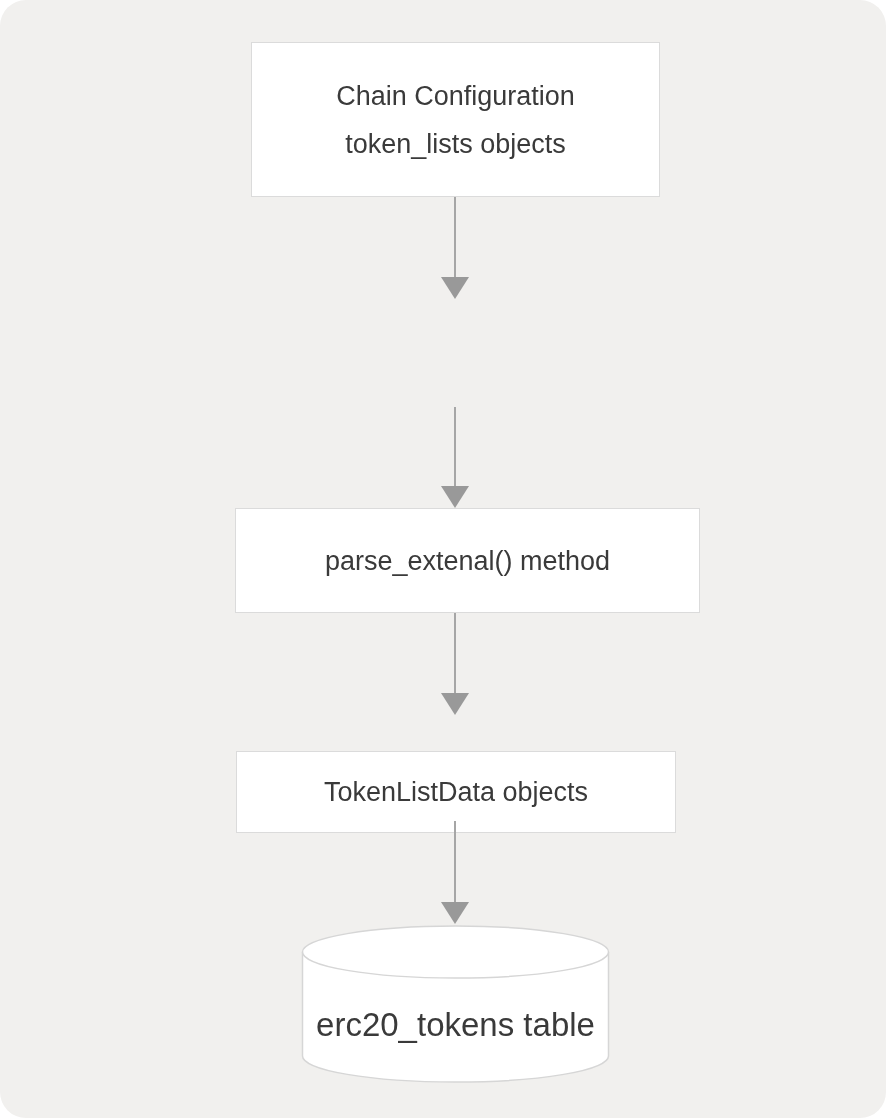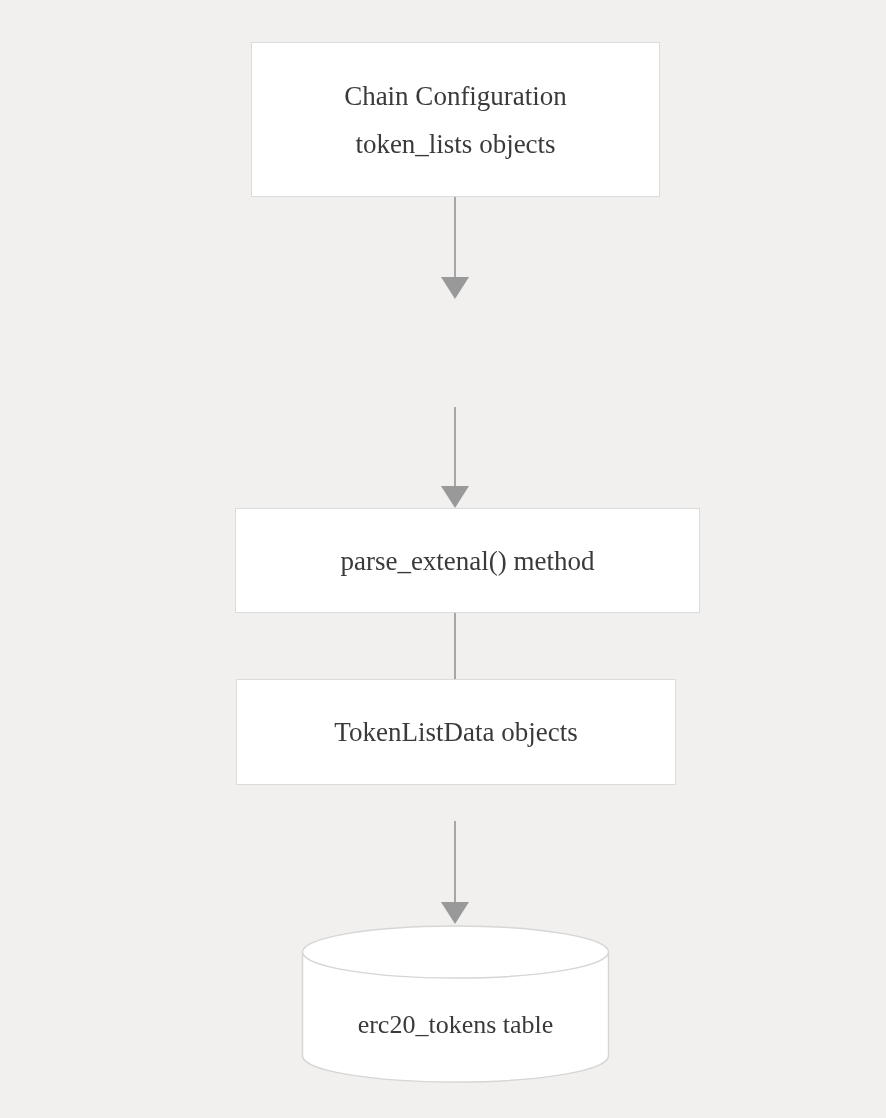--- a/index.html
+++ b/index.html
@@ -4,41 +4,42 @@
 <style>
   html, body {
     margin: 0;
     padding: 0;
   }
   .canvas {
     position: relative;
     width: 886px;
     height: 1118px;
     background: #f1f0ee;
-    font-family: Liberation Serif, serif;
+    font-family: Liberation Sans, sans-serif;
     overflow: hidden;
+    border-radius: 26px;
   }
   .node {
     position: absolute;
     background: #ffffff;
     border: 1px solid #dbdbdb;
     box-sizing: border-box;
     display: flex;
     flex-direction: column;
     align-items: center;
     justify-content: center;
     text-align: center;
     color: #3a3a3a;
     font-size: 27px;
     line-height: 48px;
   }
   .node-1 { left: 251px; top: 42px;  width: 409px; height: 155px; }
   .node-2 { left: 223px; top: 299px; width: 466px; height: 108px; }
   .node-3 { left: 223px; top: 508px; width: 465px; height: 105px; margin-left: 12px; }
-  .node-4 { left: 236px; top: 679px; width: 440px; height: 106px; }
+  .node-4 { left: 236px; top: 751px; width: 440px; height: 82px; }
 
   .arrow {
     position: absolute;
     left: 441px;
     width: 29px;
   }
   .arrow-1 { top: 197px; height: 102px; }
   .arrow-2 { top: 407px; height: 101px; }
   .arrow-3 { top: 613px; height: 102px; }
   .arrow-4 { top: 821px; height: 103px; }
@@ -79,21 +80,21 @@
     stroke: #d6d6d6;
     stroke-width: 1.5;
   }
   .cyl-label {
     position: absolute;
     left: 0;
     top: 84px;
     width: 100%;
     text-align: center;
     color: #3a3a3a;
-    font-size: 26px;
+    font-size: 33px;
     line-height: 32px;
   }
 </style>
 </head>
 <body>
 
 <div class="canvas">
 
   <div class="node node-1">
     <div>Chain Configuration</div>

